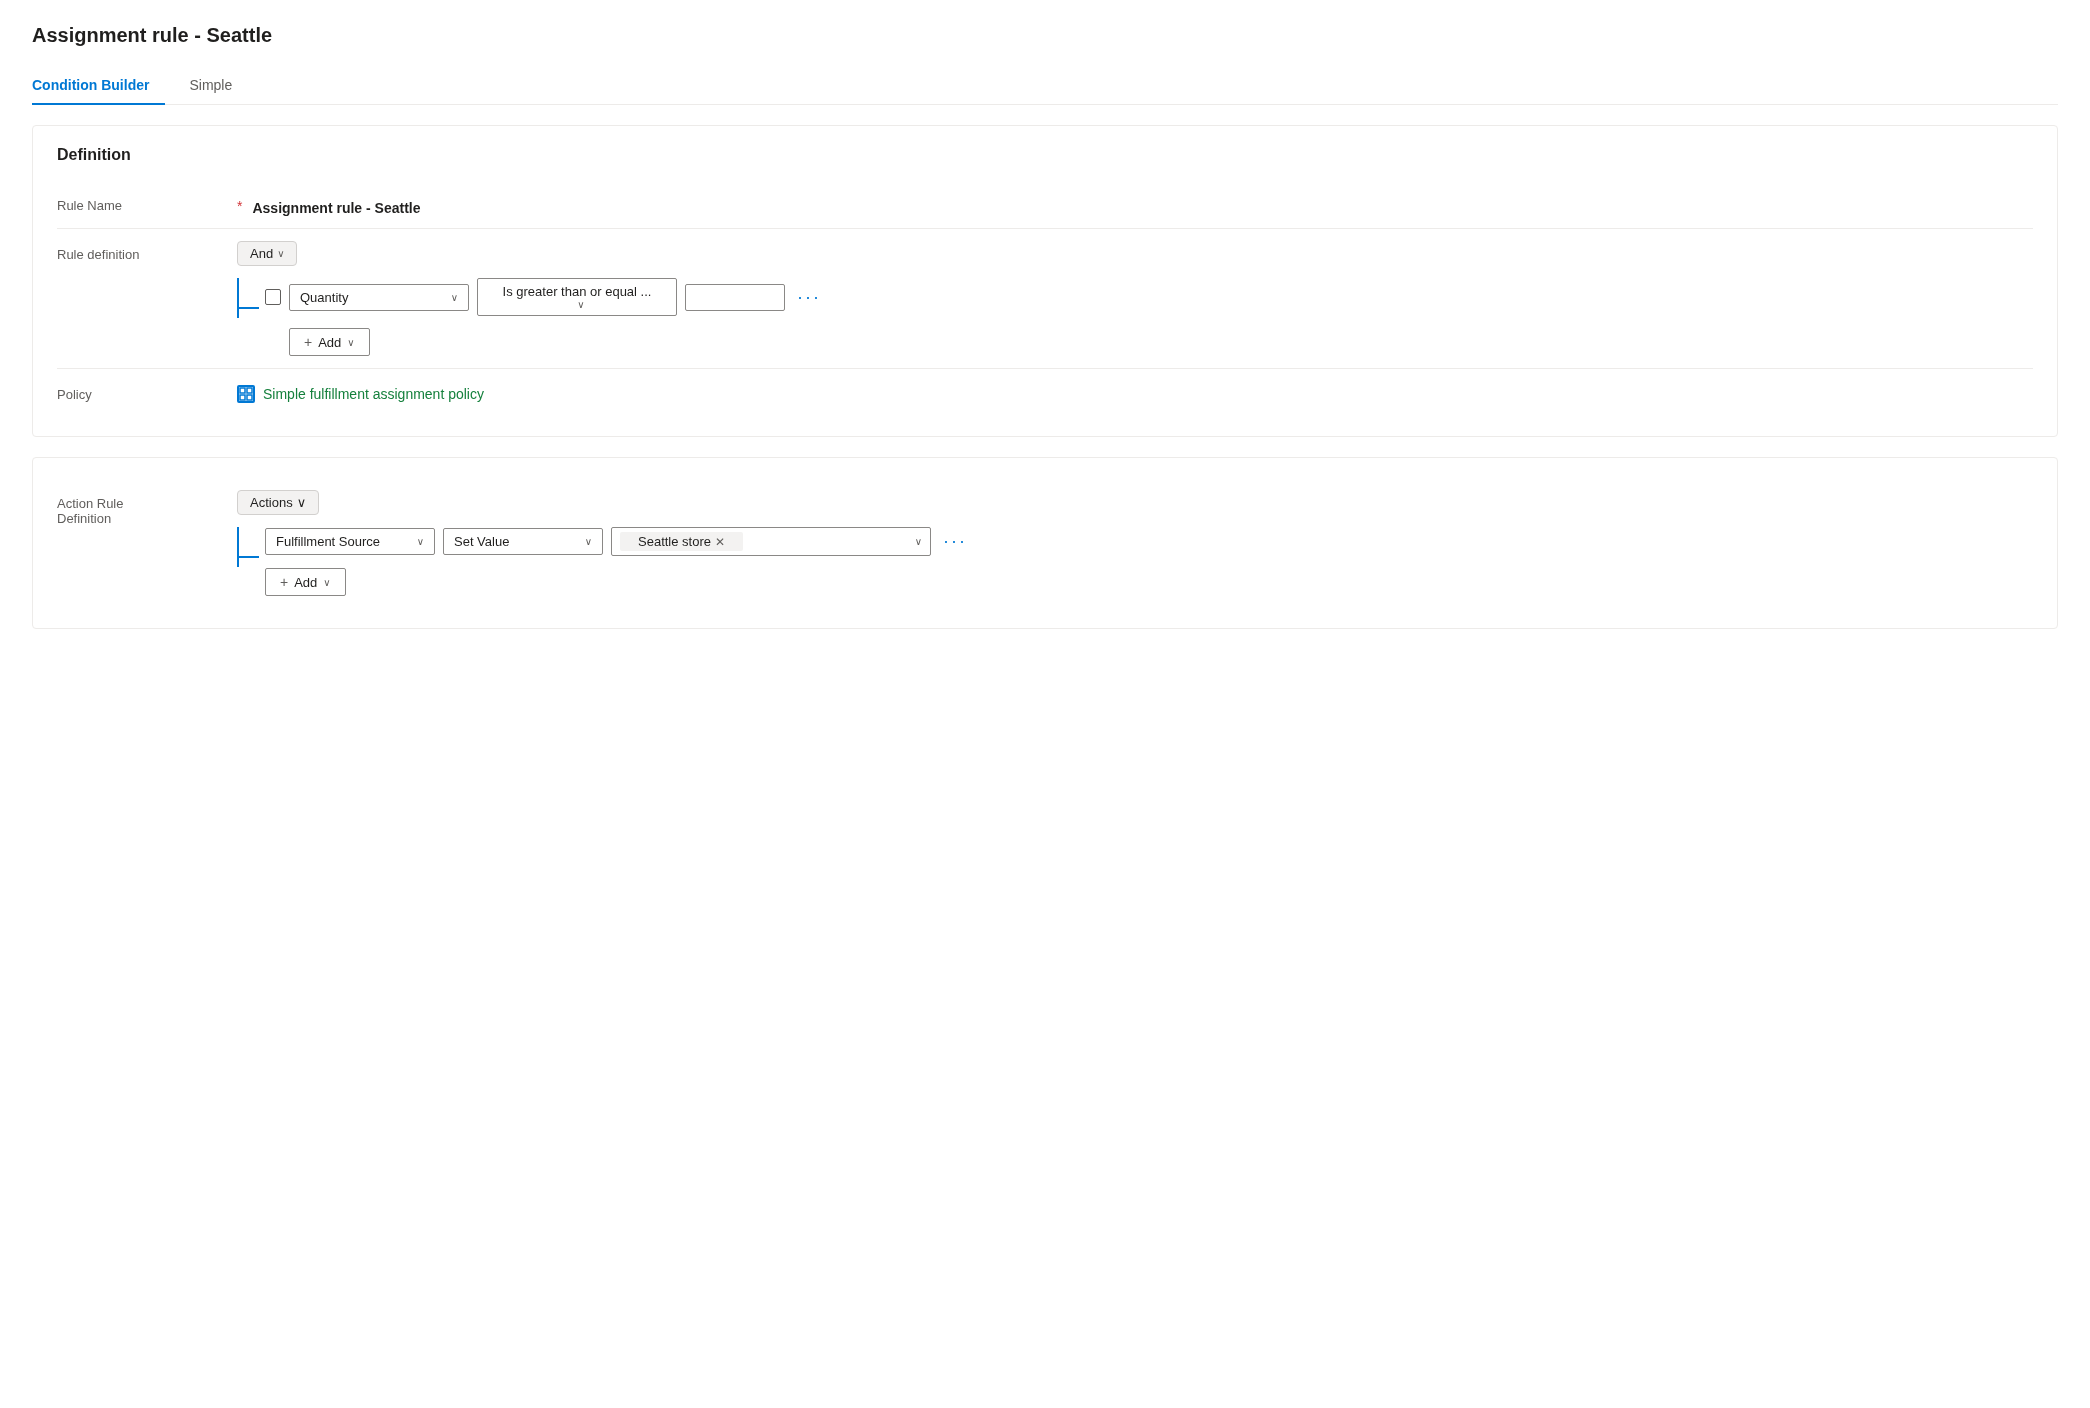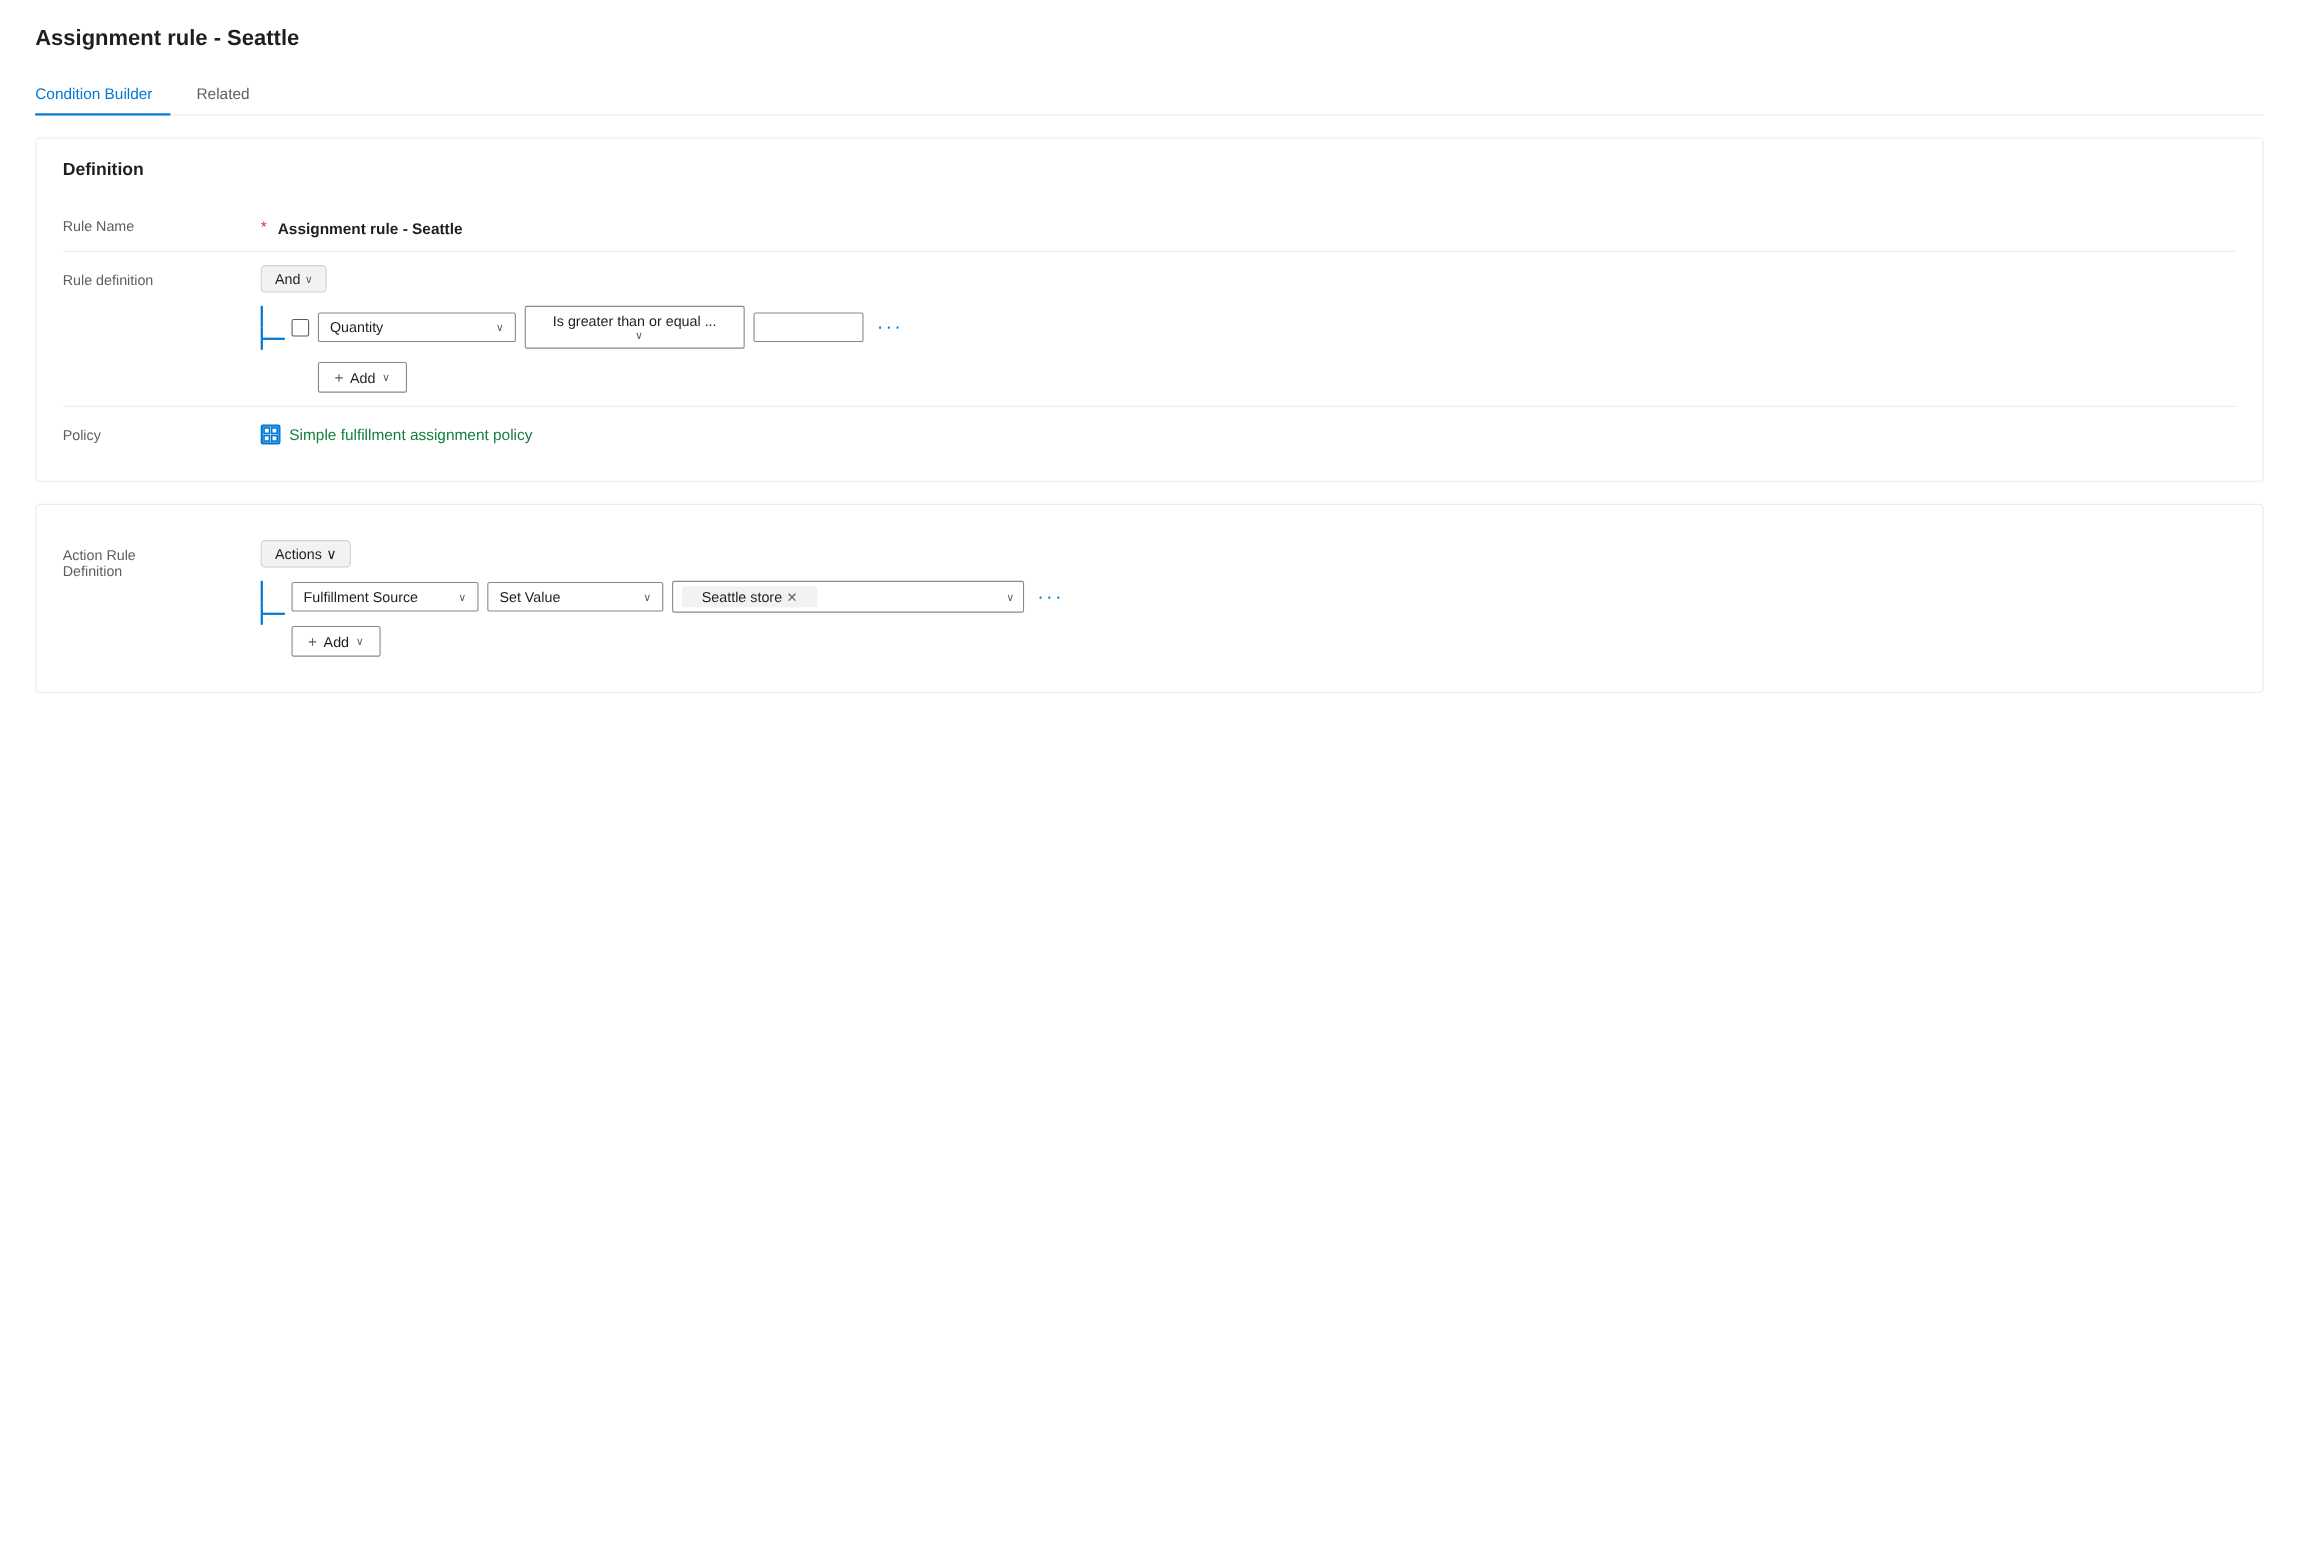--- a/index.html
+++ b/index.html
@@ -31,21 +31,21 @@
       margin-right: 24px;
       cursor: pointer;
       font-size: 14px;
       color: #605e5c;
       border-bottom: 2px solid transparent;
       margin-bottom: -1px;
     }
     .tab.active {
       color: #0078d4;
       border-bottom: 2px solid #0078d4;
-      font-weight: 400;
+      font-weight: 700;
     }
     .section-card {
       border: 1px solid #edebe9;
       border-radius: 4px;
       padding: 20px 24px;
       margin-bottom: 20px;
     }
     .section-title {
       font-size: 16px;
       font-weight: 600;
@@ -274,21 +274,21 @@
   </style>
 </head>
 <body>
 
 <div style="margin-bottom: 20px;">
   <div class="page-title">Assignment rule - Seattle</div>
 </div>
 
 <div class="tabs">
   <div class="tab active">Condition Builder</div>
-  <div class="tab">Related</div>
+  <div class="tab">Simple</div>
 </div>
 
 <div class="section-card">
   <div class="section-title">Definition</div>
 
   <div class="field-row">
     <div class="field-label">Rule Name</div>
     <div style="display:flex; align-items:center; gap:6px; padding-top:4px;">
       <span class="required-star">*</span>
       <div class="field-value">Assignment rule - Seattle</div>

